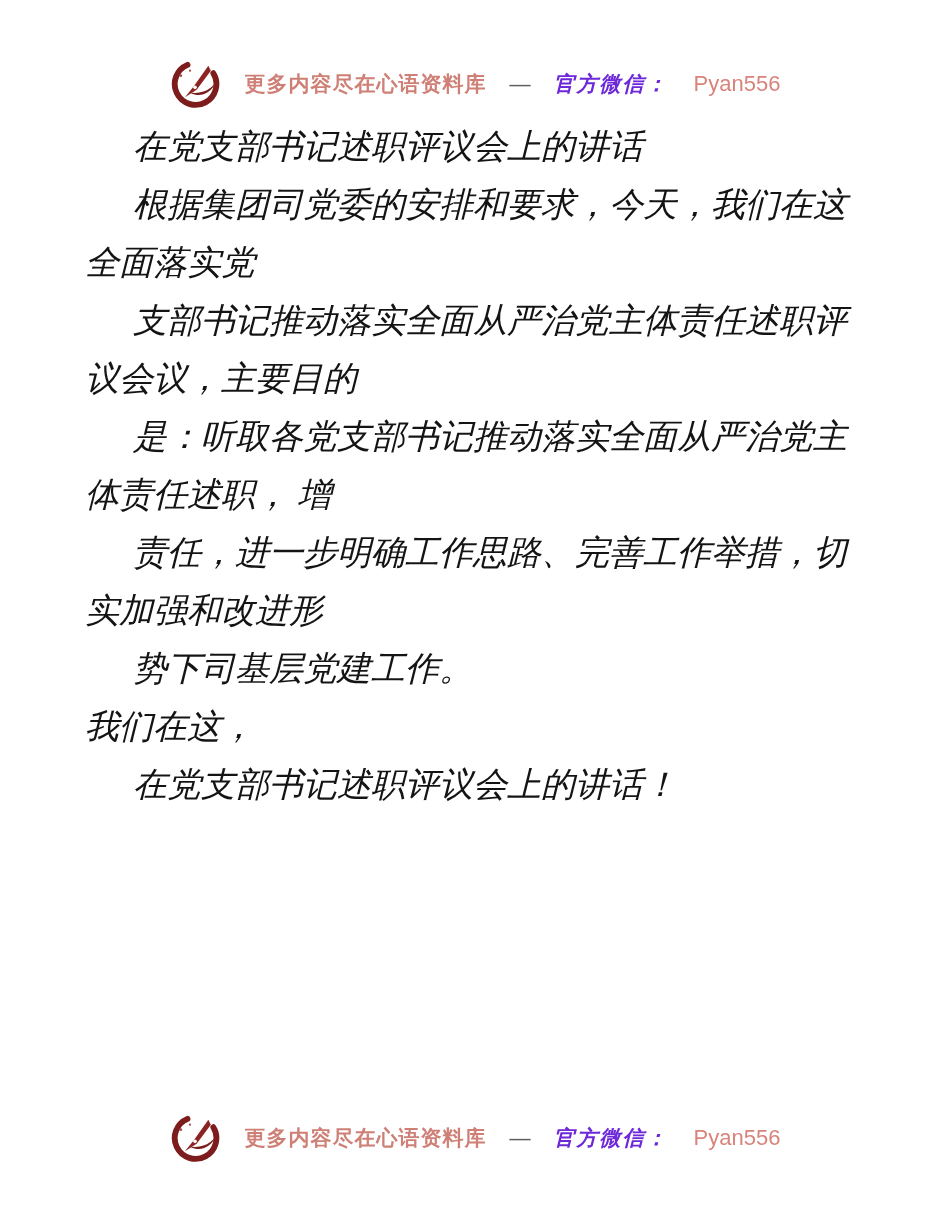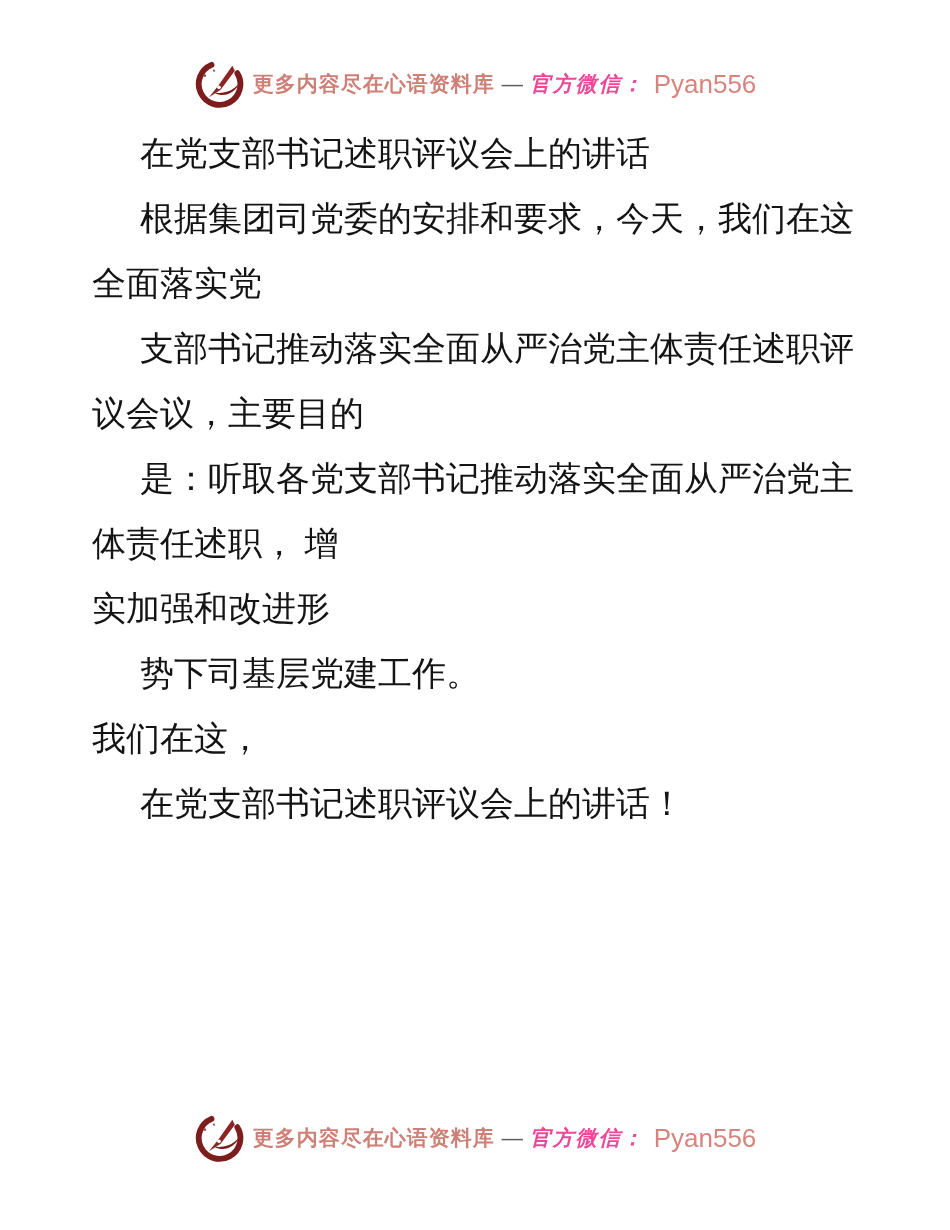--- a/index.html
+++ b/index.html
@@ -16,21 +16,21 @@
     font-family: "Liberation Serif", "DejaVu Serif", serif;
   }
   
   .watermark {
     position: absolute;
     left: 0;
     width: 100%;
     display: flex;
     justify-content: center;
     align-items: center;
-    gap: 9px;
+    gap: 25px;
     white-space: nowrap;
   }
   .watermark.top { top: 56px; }
   .watermark.bottom { top: 1110px; }
   .logo {
     width: 50px;
     height: 56px;
     flex: 0 0 auto;
   }
   .wm-main {
@@ -39,44 +39,45 @@
     font-weight: 600;
     letter-spacing: 1px;
   }
   .wm-dash {
     color: #5f5f5f;
     font-size: 21px;
     font-weight: 600;
     margin: 0 -2px;
   }
   .wm-label {
-    color: #ec4899;
+    color: #6d28d9;
     font-size: 21px;
     font-style: italic;
     font-weight: 700;
     letter-spacing: 2px;
   }
   .wm-id {
     color: #d8837b;
-    font-size: 26px;
+    font-size: 22px;
     font-family: "Liberation Sans", sans-serif;
   }
   
   .doc {
     position: absolute;
     top: 118px;
     left: 85px;
     right: 90px;
     font-size: 34px;
     line-height: 58px;
     color: #141414;
   }
   .doc p {
-    margin: 7px;
+    margin: 0;
     white-space: pre;
+    font-style: italic;
   }
   .doc p.indent {
     padding-left: 48px;
   }
 </style>
 </head>
 <body>
 
 <div class="page">
 
@@ -97,20 +98,21 @@
   </header>
 
   <main class="doc" id="doc-body">
       <p class="indent">在党支部书记述职评议会上的讲话</p>
       <p class="indent">根据集团司党委的安排和要求，今天，我们在这</p>
       <p>全面落实党</p>
       <p class="indent">支部书记推动落实全面从严治党主体责任述职评</p>
       <p>议会议，主要目的</p>
       <p class="indent">是：听取各党支部书记推动落实全面从严治党主</p>
       <p>体责任述职， 增</p>
+      <p class="indent">责任，进一步明确工作思路、完善工作举措，切</p>
       <p>实加强和改进形</p>
       <p class="indent">势下司基层党建工作。</p>
       <p>我们在这，</p>
       <p class="indent">在党支部书记述职评议会上的讲话！</p>
     </main>
 
   <footer class="watermark bottom">
     <svg class="logo" viewBox="0 0 60 64" xmlns="http://www.w3.org/2000/svg" aria-hidden="true">
       <path d="M21 9 A 25 25 0 1 0 52 19" fill="none" stroke="#7d1c1c" stroke-width="7" stroke-linecap="round"></path>
       <path d="M23 42 A 21 21 0 0 0 54 31 A 30 30 0 0 1 23 42 Z" fill="#7d1c1c"></path>

